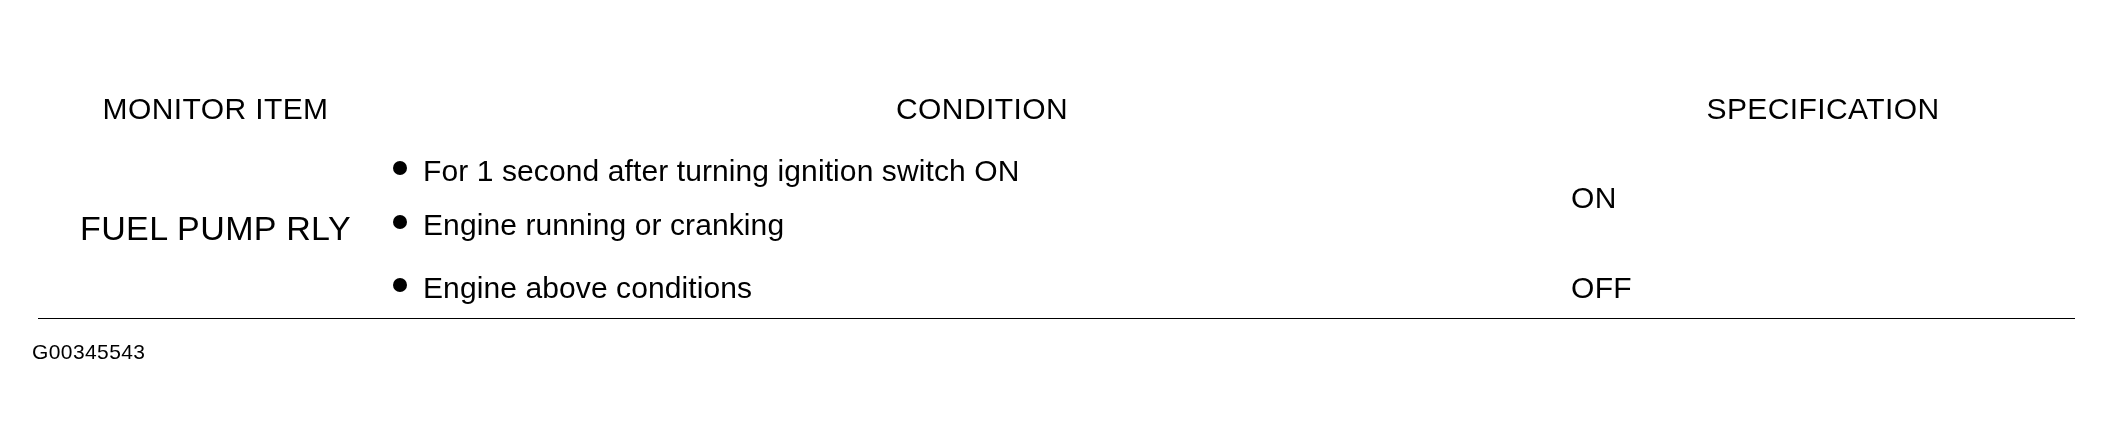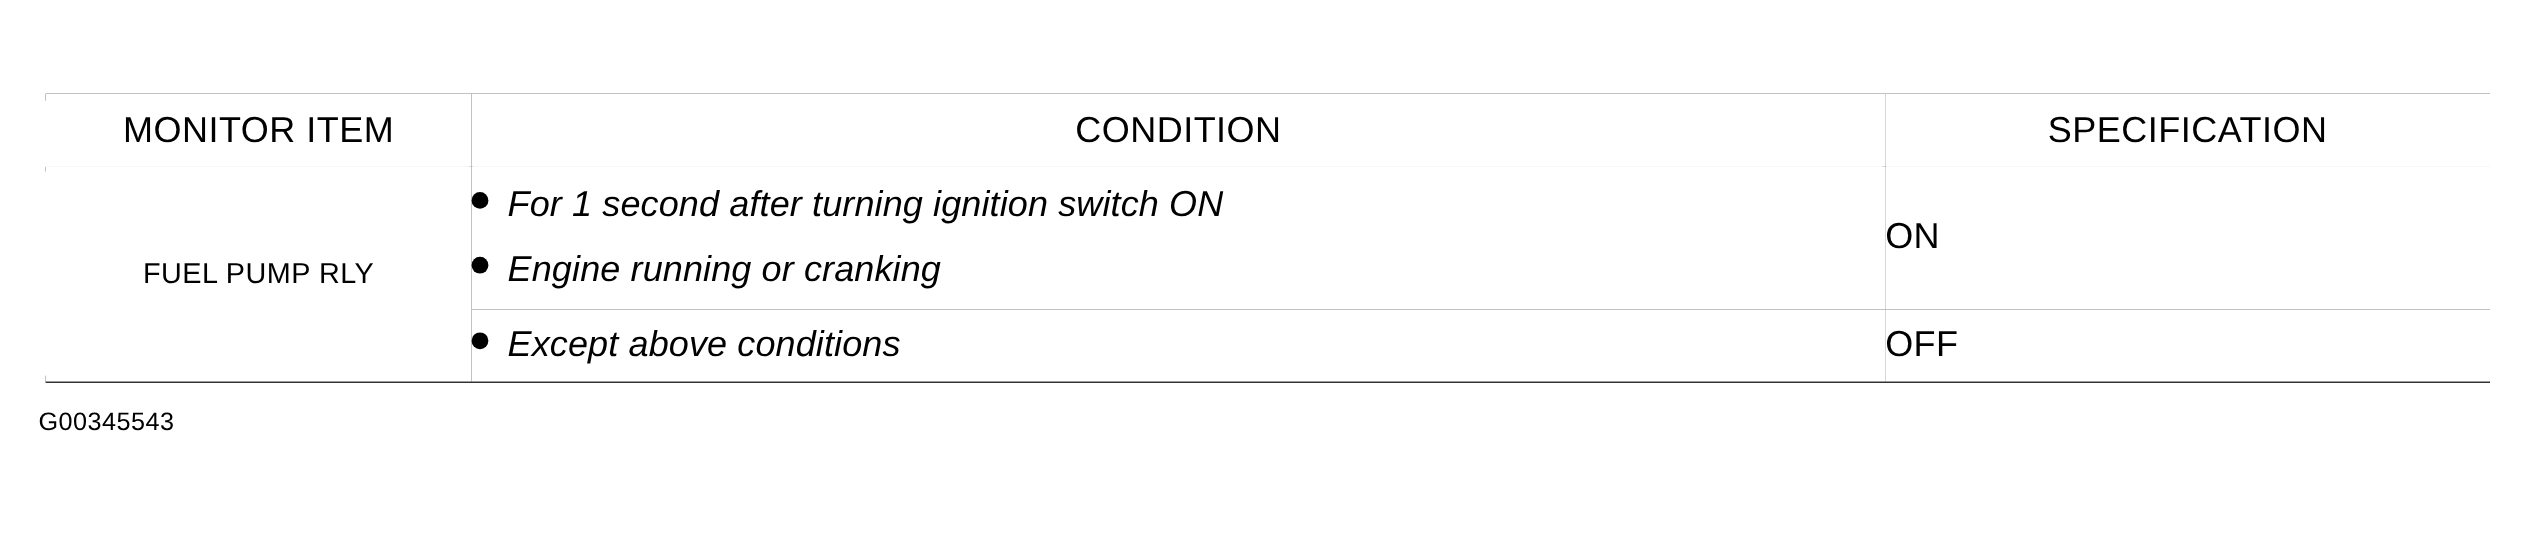--- a/index.html
+++ b/index.html
@@ -84,41 +84,40 @@
     font-size: 30px;
     letter-spacing: 0.4px;
     height: 61px;
     line-height: 61px;
     white-space: nowrap;
   }
 
   
   .monitor-cell {
     text-align: center;
-    font-size: 24px;
+    font-size: 34px;
     letter-spacing: 0.4px;
     white-space: nowrap;
   }
 
   .cond-cell {
     padding-left: 30px;
   }
 
   .cond-list {
     margin: 0;
     padding: 0;
     list-style: none;
   }
   .cond-list li {
     display: flex;
     align-items: baseline;
     font-size: 30px;
     letter-spacing: 0.1px;
     white-space: nowrap;
-    font-style: italic;
   }
   .cond-list li + li { margin-top: 20px; }
 
   .bullet {
     display: inline-block;
     width: 14px;
     height: 14px;
     border-radius: 50%;
     background: #000000;
     margin-right: 16px;
@@ -189,21 +188,21 @@
             </li>
           </ul>
         </td>
         <td class="spec-cell">ON</td>
       </tr>
       <tr class="row-off">
         <td class="cond-cell">
           <ul class="cond-list">
             <li>
               <span class="bullet"></span>
-              <span>Except above conditions</span>
+              <span>Engine above conditions</span>
             </li>
           </ul>
         </td>
         <td class="spec-cell">OFF</td>
       </tr>
     </tbody>
   </table>
 
   <div class="caption">G00345543</div>
 

